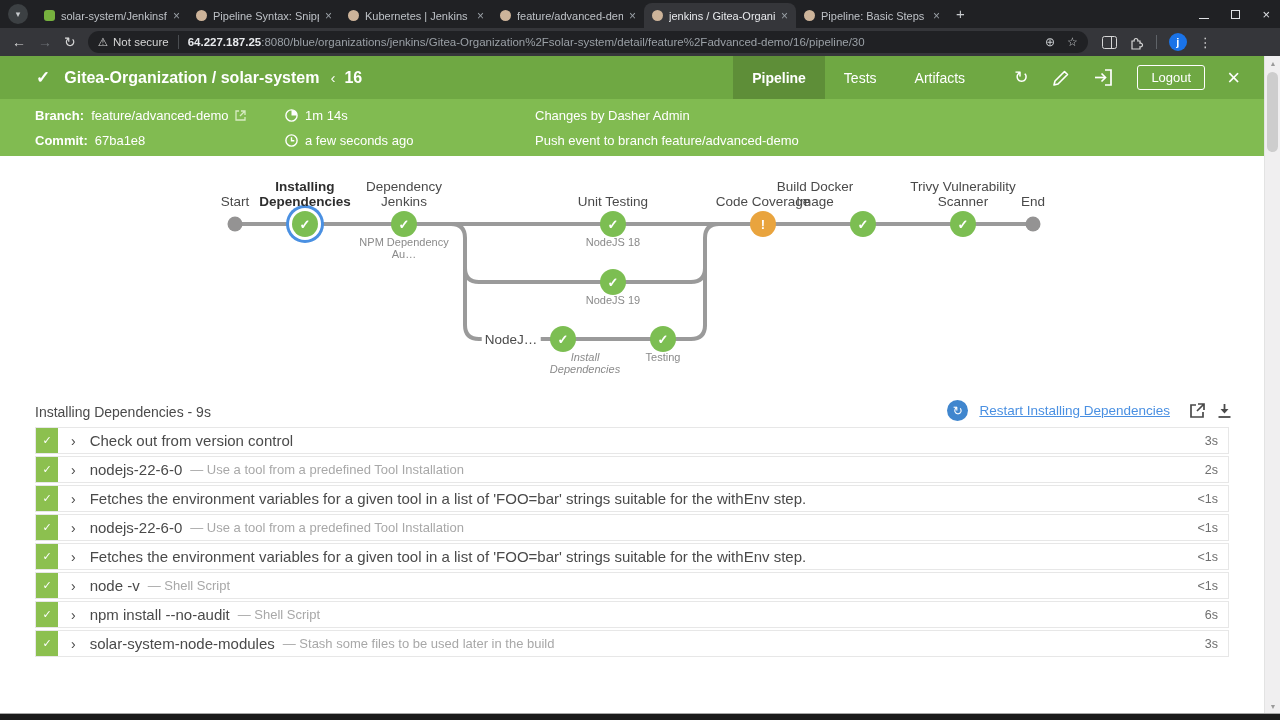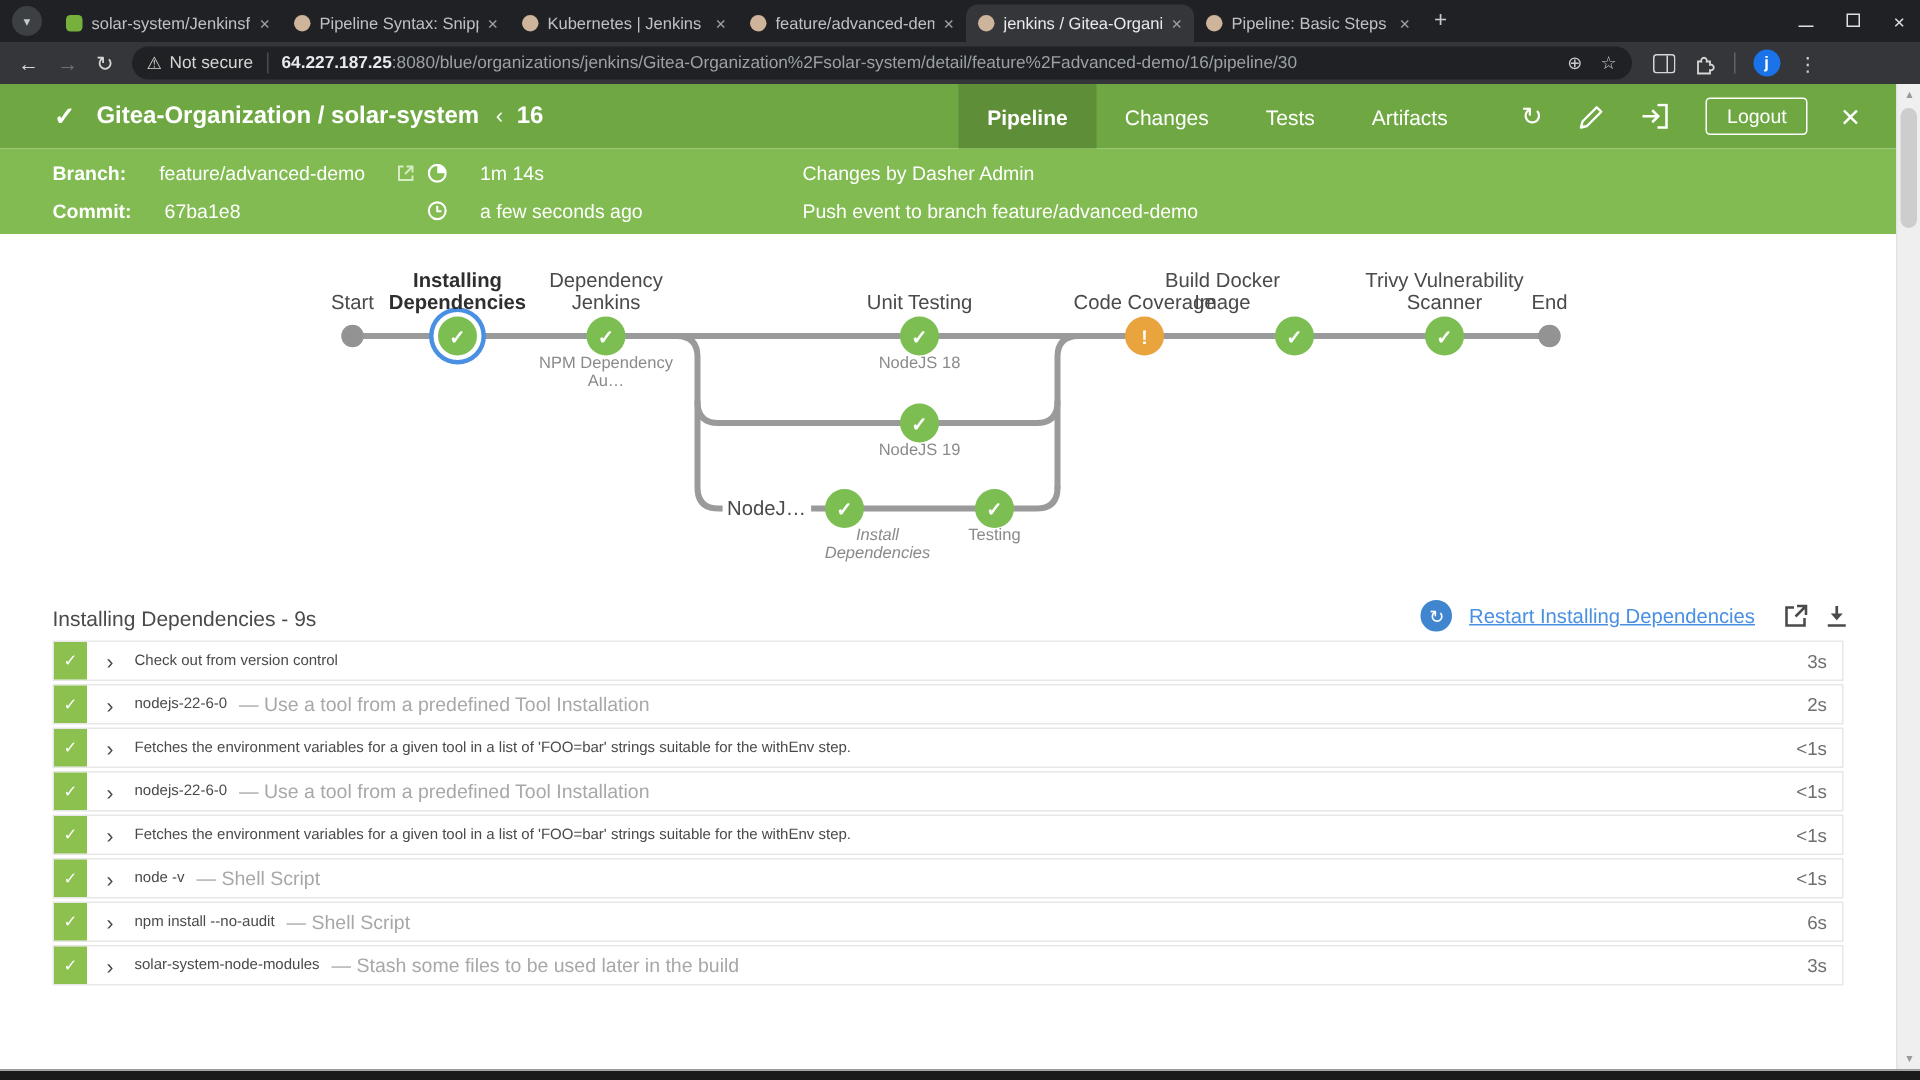--- a/index.html
+++ b/index.html
@@ -61,21 +61,21 @@
   .logout-btn { border:1px solid #fff; border-radius:3px; padding:4px 13px;
                 font-size:13px; }
   .bo-close { font-size:18px; margin-right:24px; }
 
   
   .bo-info { position:absolute; top:99px; left:0; width:1264px; height:57px;
              background:#81BB51; color:#fff; font-size:13px; display:flex; }
   .info-col { display:flex; flex-direction:column; justify-content:center; gap:10px; }
   .info-col1 { margin-left:35px; width:250px; }
   .info-col2 { width:250px; }
-  .info-row { display:flex; align-items:center; gap:22px; }
+  .info-row { display:flex; align-items:center; gap:7px; }
   .info-label { font-weight:bold; }
   .extlink-ico, .dur-ico, .clock-ico { display:inline-flex; }
 
   
   .graph { position:absolute; top:156px; left:0; width:1280px; height:240px; background:#fff; }
   .graph svg.edges { position:absolute; top:0; left:0; }
   .gnode { position:absolute; transform:translate(-50%,-50%); border-radius:50%;
            display:flex; align-items:center; justify-content:center; }
   .gdot  { width:15px; height:15px; background:#949393; }
   .gok   { width:26px; height:26px; background:#7CBE52; color:#fff; font-size:13px;
@@ -98,21 +98,21 @@
   .restart-circle { width:21px; height:21px; border-radius:50%; background:#4086CE;
                     color:#fff; font-size:12px; display:flex; align-items:center;
                     justify-content:center; }
   .restart-link { color:#4A90E2; font-size:13.5px; text-decoration:underline; }
   .srows { position:absolute; top:427px; left:35px; width:1194px; }
   .srow { height:27px; margin-bottom:2px; background:#fff; border:1px solid #E7E7E7;
           display:flex; align-items:center; }
   .sbar { width:22px; height:100%; background:#8CC04F; color:#fff; font-size:11px;
           display:flex; align-items:center; justify-content:center; flex:0 0 auto; }
   .schev { margin-left:13px; color:#4a4a4a; font-size:14px; }
-  .stitle { margin-left:14px; font-size:10px; color:#4a4a4a; white-space:nowrap; }
+  .stitle { margin-left:14px; font-size:15px; color:#4a4a4a; white-space:nowrap; }
   .sdesc { margin-left:8px; font-size:13px; color:#A8A8A8; white-space:nowrap; }
   .stime { margin-left:auto; margin-right:10px; font-size:12.5px; color:#6f6f6f; }
 
   
   .scrollbar { position:absolute; top:56px; right:0; width:16px; height:657px;
                background:#F0EFF0; border-left:1px solid #e3e3e3; }
   .sb-arrow { width:16px; height:14px; color:#9a9a9a; font-size:7px; display:flex;
               align-items:center; justify-content:center; }
   .sb-thumb { position:absolute; top:16px; left:2px; width:11px; height:80px;
               background:#cdcdcd; border-radius:6px; }
@@ -203,21 +203,20 @@
 </div>
 
 <div class="bo-header">
   <span class="bo-check">✓</span>
   <span class="bo-title">Gitea-Organization / solar-system</span>
   <span class="bo-runsep">‹</span>
   <span class="bo-runnum">16</span>
 
   <div class="bo-tabs">
     <span class="bo-tab active">Pipeline</span>
-    <span class="bo-tab">Changes</span>
     <span class="bo-tab">Tests</span>
     <span class="bo-tab">Artifacts</span>
   </div>
 
   <div class="bo-actions">
     <span class="ico">↻</span>
     <svg class="lineico" width="18" height="18" viewBox="0 0 18 18">
       <path d="M2 16 L3 12 L12.5 2.5 L15.5 5.5 L6 15 Z" fill="none" stroke="#fff" stroke-width="1.6" stroke-linejoin="round"></path>
     </svg>
     <svg class="lineico" width="19" height="17" viewBox="0 0 19 17">

